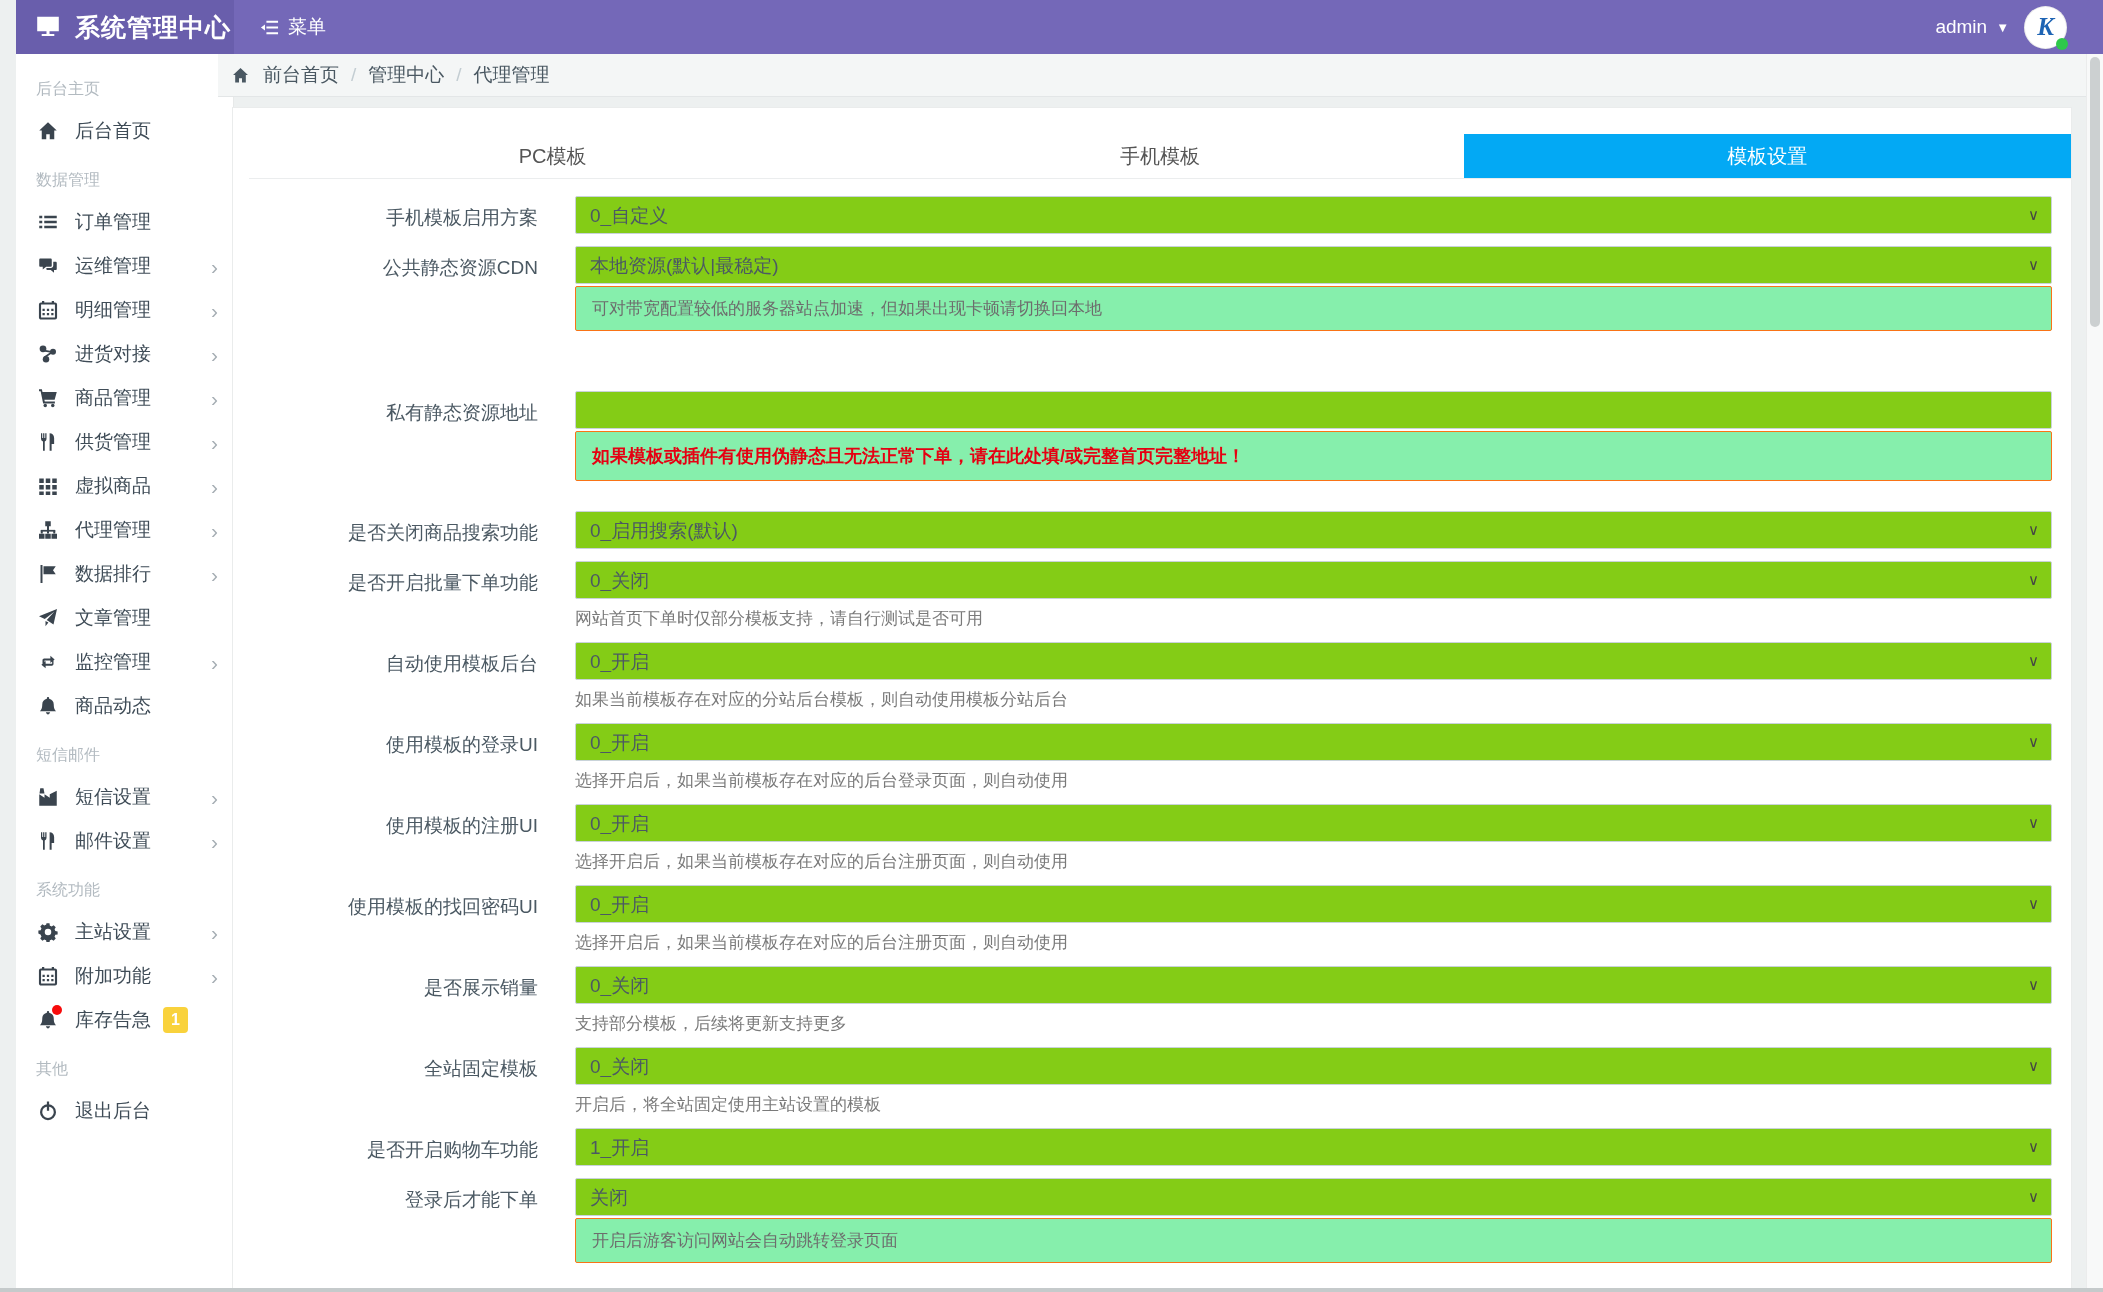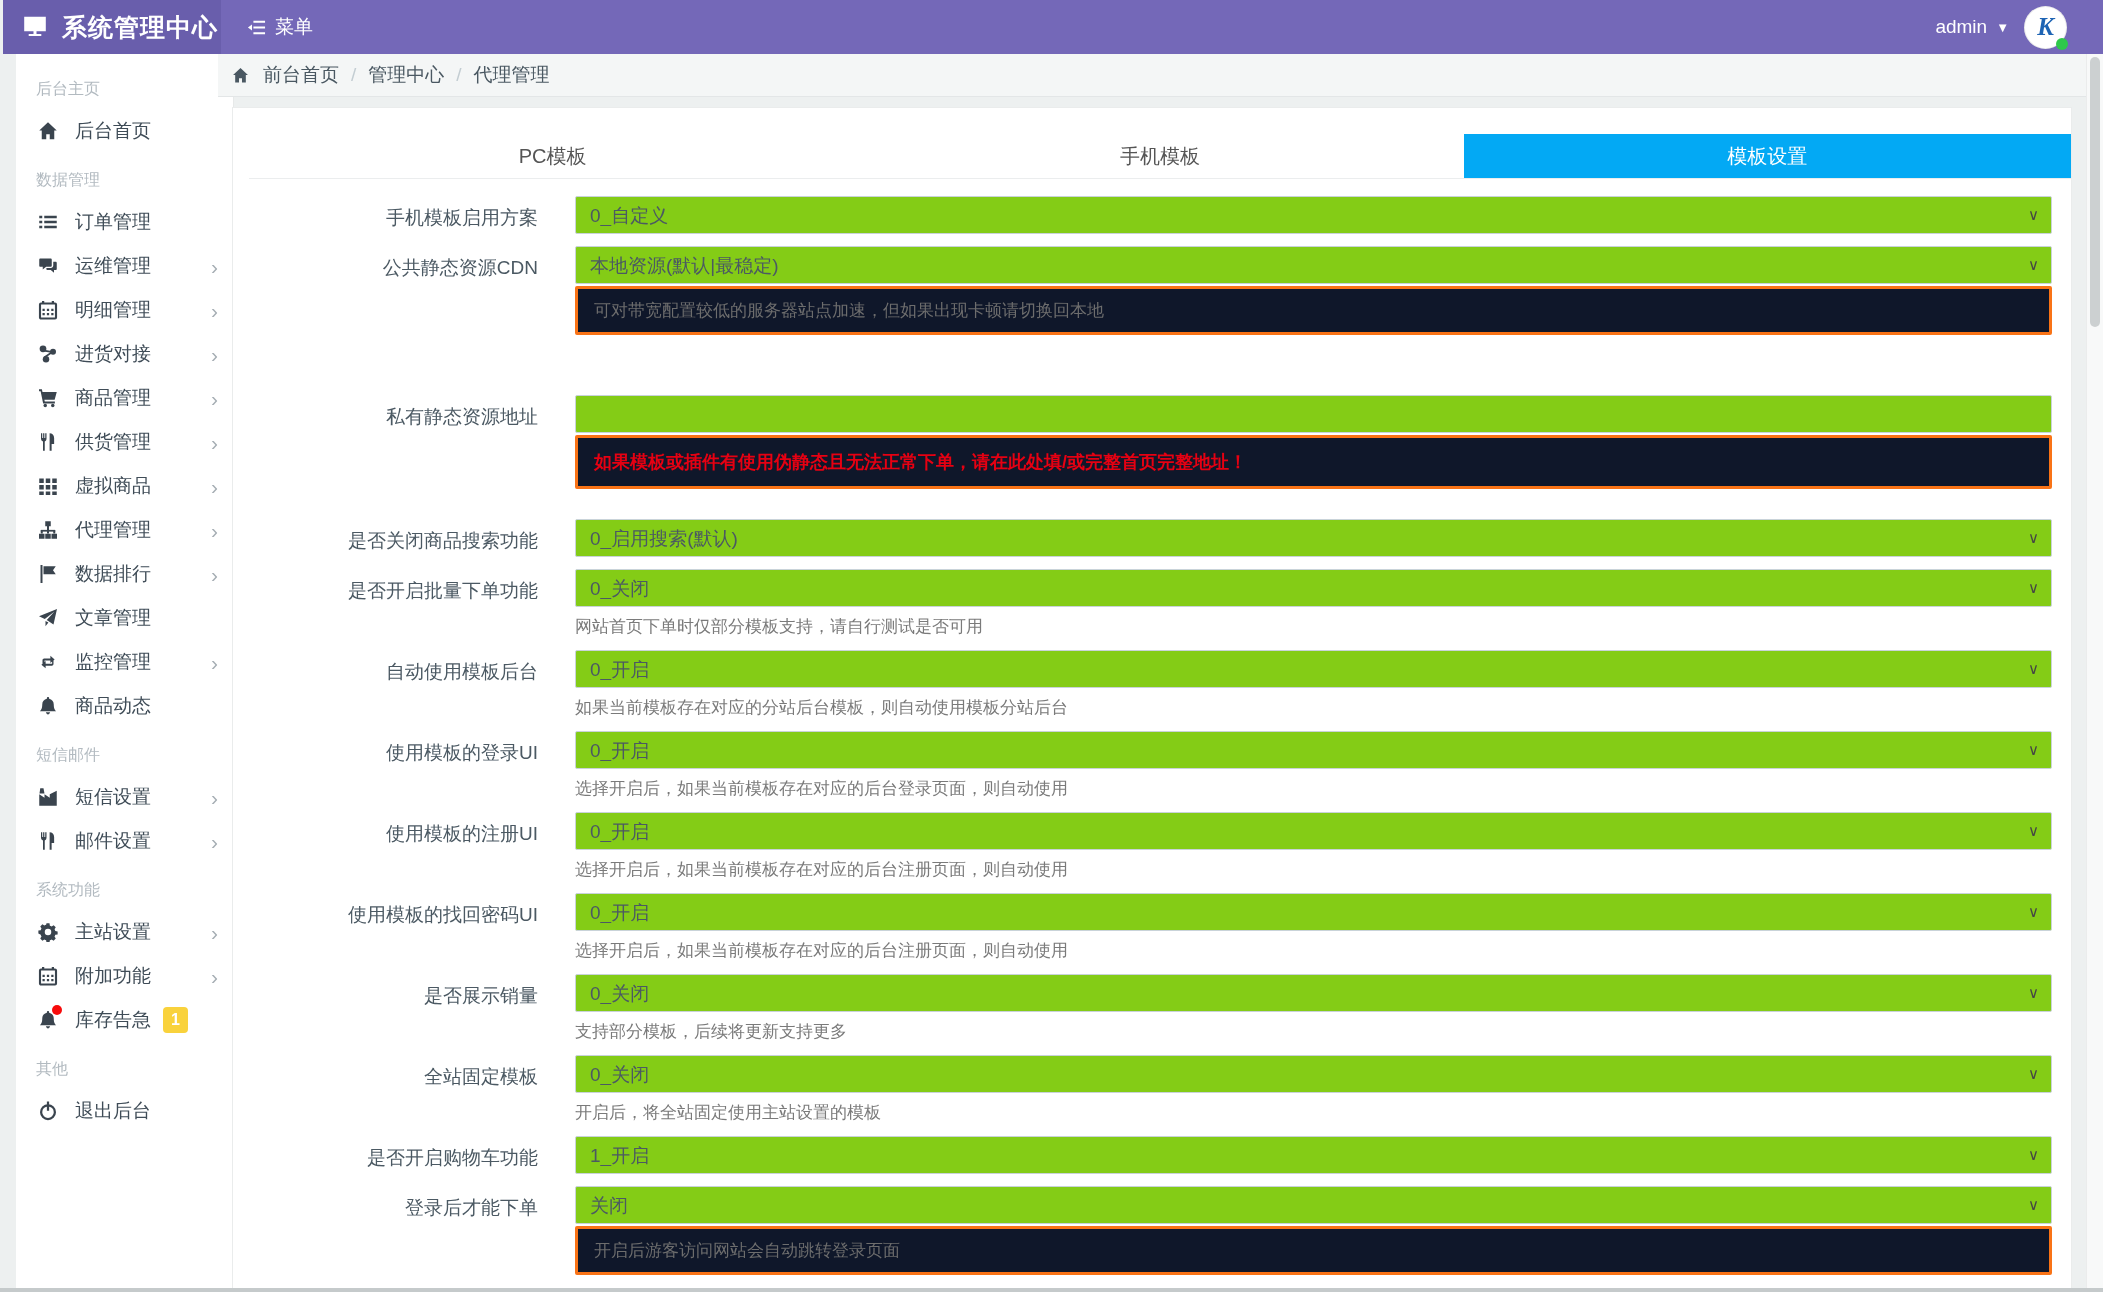--- a/index.html
+++ b/index.html
@@ -8,21 +8,21 @@
     position:relative;
     font-family:"Liberation Sans","DejaVu Sans",sans-serif;
     background:#edf0f0;
     -webkit-font-smoothing:antialiased;
   }
   .icon { display:inline-flex; align-items:center; justify-content:center; }
   .icon svg { display:block; }
 
   
   header {
-    position:absolute; top:0; left:3px; right:0; height:54px;
+    position:absolute; top:0; left:16px; right:0; height:54px;
     background:#7468b8; color:#fff; display:flex; align-items:stretch; z-index:10;
   }
   .brand {
     width:218px; background:#695eac; display:flex; align-items:center;
     padding-left:18px; gap:13px; font-size:25px; font-weight:bold; letter-spacing:1px;
     cursor:pointer; flex-shrink:0;
   }
   .menu-toggle { display:flex; align-items:center; gap:9px; padding:0 26px; font-size:19px; cursor:pointer; }
   .header-right { margin-left:auto; display:flex; align-items:center; gap:15px; padding-right:36px; }
   .user-menu { display:flex; align-items:center; gap:9px; font-size:19px; cursor:pointer; }
@@ -91,21 +91,21 @@
     background:#84cc16; font-size:19px; color:#4b5963; padding:0 14px;
     appearance:none; -webkit-appearance:none; -moz-appearance:none;
     outline:none; font-family:inherit;
   }
   .sel-arrow {
     position:absolute; right:13px; top:50%; transform:translateY(-52%);
     color:#454545; font-size:15px; pointer-events:none;
   }
   .help-plain { margin-top:8px; font-size:17px; color:#7a7a7a; }
   .help-box {
-    margin-top:2px; background:#0f172a; border:3px solid #f97316; border-radius:2px;
+    margin-top:2px; background:#86efac; border:1px solid #f97316; border-radius:2px;
     padding:10px 16px; font-size:17px; color:#6d6d6d;
   }
   .help-box.red { color:#e60012; font-weight:bold; font-size:18px; padding:12px 16px; }
 
   
   .v-scrollbar {
     position:absolute; top:54px; right:0; bottom:0; width:17px;
     background:#f8f9f9; border-left:1px solid #ebecec;
   }
   .v-thumb { position:absolute; top:3px; left:3px; right:3px; height:270px; background:#ccd0d1; border-radius:7px; }

